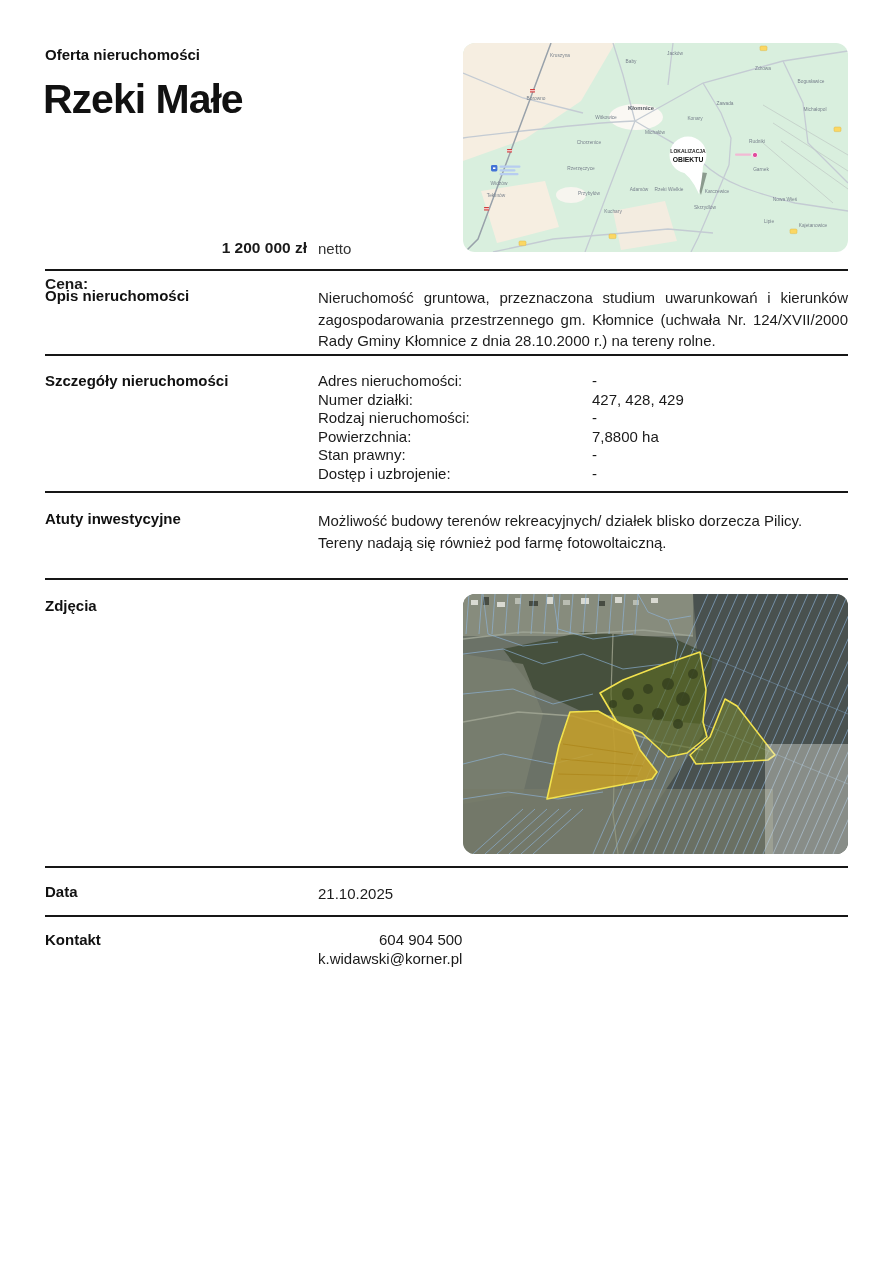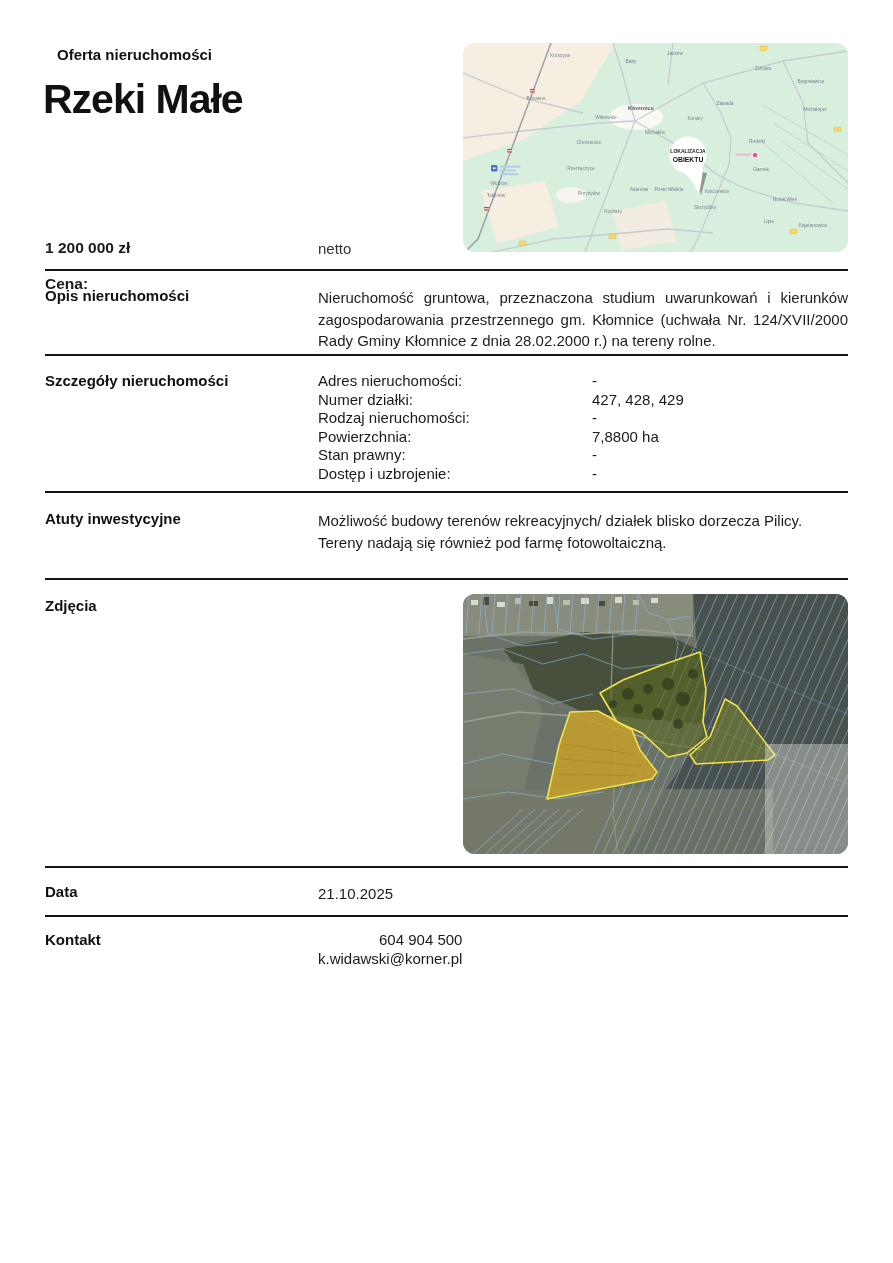--- a/index.html
+++ b/index.html
@@ -1,24 +1,24 @@
 <!DOCTYPE html>
 <html><head>
 <meta charset="utf-8">
 <style>
   html,body{margin:0;padding:0;background:#fff;}
   .page{position:relative;width:893px;height:1263px;background:#fff;overflow:hidden;
         font-family:"Liberation Sans","DejaVu Sans",sans-serif;color:#1a1a1a;}
-  .eyebrow{position:absolute;left:45px;top:46px;font-size:15px;font-weight:700;color:#111;margin-left:12px;}
+  .eyebrow{position:absolute;left:45px;top:46px;font-size:15px;font-weight:700;color:#111;}
   .title{position:absolute;left:43px;top:76px;font-size:41px;font-weight:800;letter-spacing:-1px;color:#111;margin:0;}
   .map-wrap{position:absolute;left:463px;top:43px;width:385px;height:209px;border-radius:12px;overflow:hidden;}
   .photo-wrap{position:absolute;left:463px;top:594px;width:385px;height:260px;border-radius:12px;overflow:hidden;}
   .hr{position:absolute;left:45px;width:803px;height:1.6px;background:#161616;}
   .price-label{position:absolute;left:45px;top:239px;font-size:15.5px;font-weight:700;margin-top:36px;}
-  .price-amount{position:absolute;left:45px;top:239px;width:262px;text-align:left;font-size:15.5px;font-weight:700;}
+  .price-amount{position:absolute;left:45px;top:239px;width:262px;text-align:right;font-size:15.5px;font-weight:700;}
   .price-suffix{position:absolute;left:318px;top:240px;font-size:15px;color:#333;}
   .sec-head{position:absolute;left:45px;font-size:15px;font-weight:700;color:#111;text-align:right;}
   .body-text{position:absolute;left:318px;width:530px;font-size:15px;line-height:21.5px;color:#1c1c1c;}
   .just{text-align:justify;}
   .kv{position:absolute;left:318px;top:372px;width:530px;font-size:15px;line-height:18.5px;}
   .kv-row{display:flex;}
   .kv-row .k{width:274px;flex:none;}
   .kv-row .v{flex:1;}
   .kontakt-block{position:absolute;left:318px;top:931px;font-size:15px;line-height:18.5px;text-align:right;}
   svg text{font-family:"Liberation Sans","DejaVu Sans",sans-serif;}
@@ -135,21 +135,21 @@
   <div class="price-suffix">netto</div>
 
   <div class="hr" style="top:269px"></div>
   <div class="hr" style="top:354px"></div>
   <div class="hr" style="top:491px"></div>
   <div class="hr" style="top:578px"></div>
   <div class="hr" style="top:866px"></div>
   <div class="hr" style="top:915px"></div>
 
   <div class="sec-head" style="top:287px">Opis nieruchomości</div>
-  <div class="body-text just" style="top:287px">Nieruchomość gruntowa, przeznaczona studium uwarunkowań i kierunków zagospodarowania przestrzennego gm. Kłomnice (uchwała Nr. 124/XVII/2000 Rady Gminy Kłomnice z dnia 28.02.2000 r.) na tereny rolne.</div>
+  <div class="body-text just" style="top:287px">Nieruchomość gruntowa, przeznaczona studium uwarunkowań i kierunków zagospodarowania przestrzennego gm. Kłomnice (uchwała Nr. 124/XVII/2000 Rady Gminy Kłomnice z dnia 28.10.2000 r.) na tereny rolne.</div>
 
   <div class="sec-head" style="top:372px">Szczegóły nieruchomości</div>
   <div class="kv">
     <div class="kv-row">
       <span class="k">Adres nieruchomości:</span>
       <span class="v">-</span>
     </div>
     <div class="kv-row">
       <span class="k">Numer działki:</span>
       <span class="v">427, 428, 429</span>

